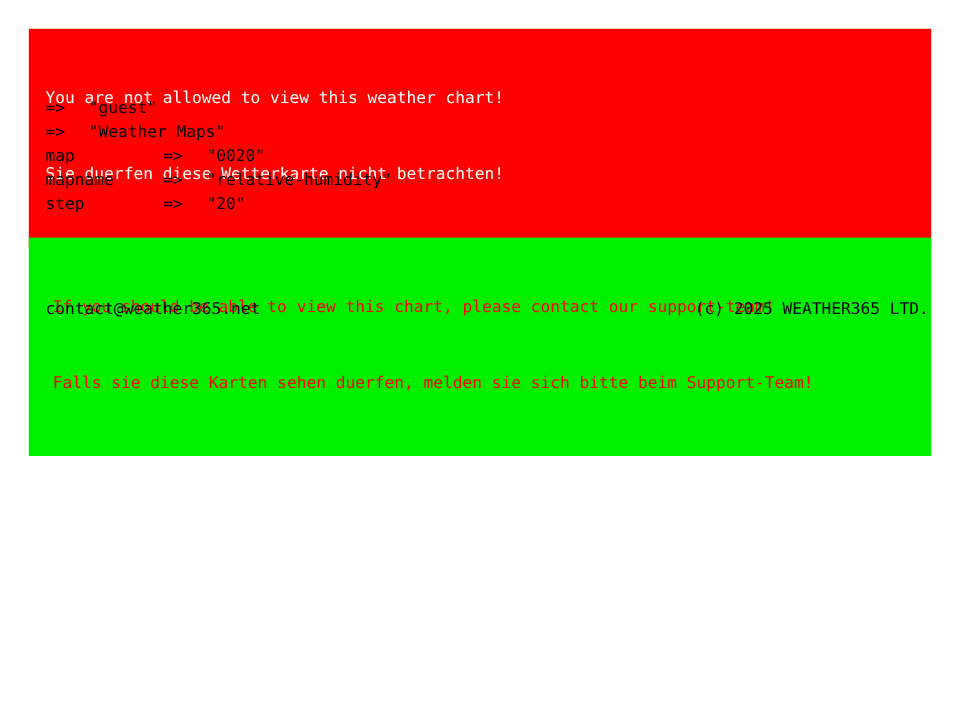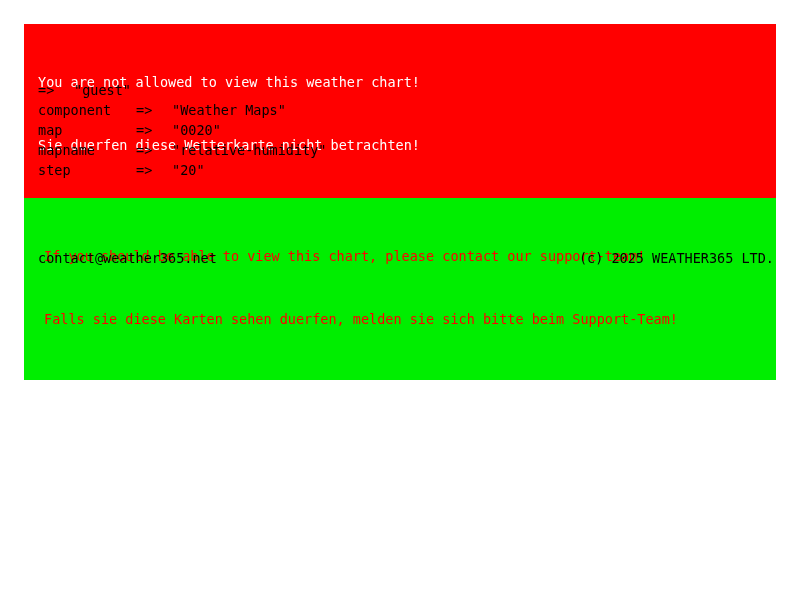--- a/index.html
+++ b/index.html
@@ -88,21 +88,20 @@
     <span class="banner-line">You are not allowed to view this weather chart!</span>
     <span class="banner-line">Sie duerfen diese Wetterkarte nicht betrachten!</span>
   </div>
 
   <div class="params">
     <div class="param-row">
       <span class="param-arrow">=&gt;</span>
       <span class="param-val">"guest"</span>
     </div>
     <div class="param-row">
-      <span class="param-key">component</span>
       <span class="param-arrow">=&gt;</span>
       <span class="param-val">"Weather Maps"</span>
     </div>
     <div class="param-row">
       <span class="param-key">map</span>
       <span class="param-arrow">=&gt;</span>
       <span class="param-val">"0020"</span>
     </div>
     <div class="param-row">
       <span class="param-key">mapname</span>

